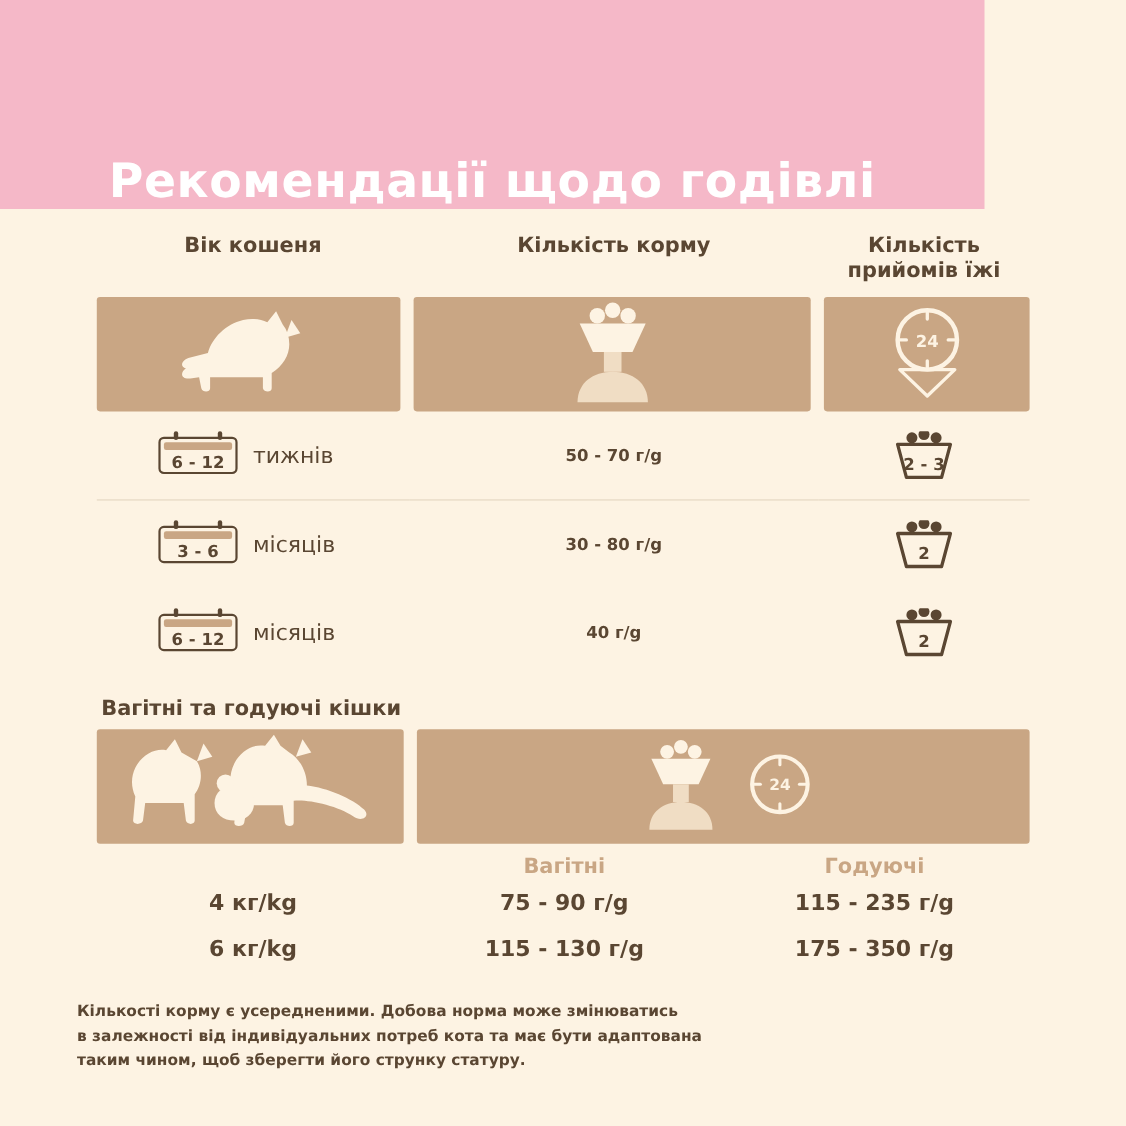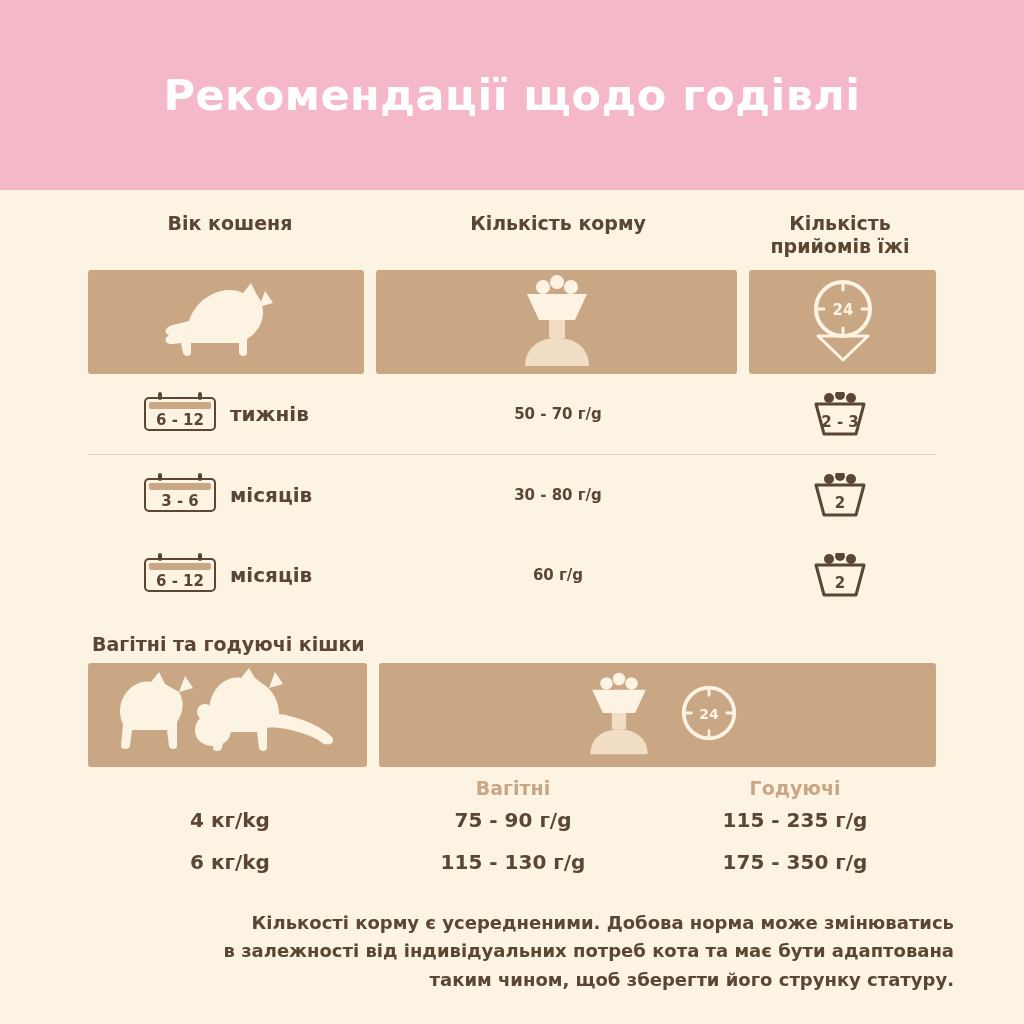--- a/index.html
+++ b/index.html
@@ -5,24 +5,24 @@
   html,body{margin:0;padding:0;}
   body{
     width:1024px;height:1024px;
     background:#fdf3e3;
     font-family:"DejaVu Sans", sans-serif;
     color:#5a4632;
     overflow:hidden;
     position:relative;
   }
   .header{
-    width:1024px;height:190px;
+    width:895px;height:190px;
     background:#f5b8c8;
     display:flex;flex-direction:column;
-    align-items:center;justify-content:center;
+    align-items:center;justify-content:flex-end;
     box-sizing:border-box;
   }
   .header h1{
     margin:0;
     font-size:43px;
     font-weight:700;
     color:#ffffff;
     letter-spacing:0.5px;
     text-align:center;
   }
@@ -95,21 +95,21 @@
   }
   .badge:before, .badge:after{
     content:"";position:absolute;top:-7px;width:4px;height:8px;background:#5a4632;border-radius:2px;
   }
   .badge:before{left:12px;}
   .badge:after{right:12px;}
   .badge .bar{
     position:absolute;top:3px;left:3px;right:3px;height:7px;background:#c9a684;border-radius:2px;
   }
   .badge span{position:relative;z-index:2;margin-top:6px;}
-  .age-label{font-size:20px;font-weight:700;color:#5a4632;}
+  .age-label{font-size:20px;font-weight:400;color:#5a4632;}
   .amount-text{font-size:15px;font-weight:700;color:#5a4632;}
 
   .bowl-badge{position:relative;width:88px;height:44px;margin:0 auto;}
 
   .subtitle{
     margin:18px 0 8px 92px;
     font-size:19px;font-weight:700;color:#5a4632;
   }
 
   .preg-table{
@@ -120,22 +120,22 @@
     font-size:19px;font-weight:700;color:#c9a684;text-align:center;padding-bottom:4px;
   }
   .preg-weight{font-size:20px;font-weight:700;color:#5a4632;text-align:center;}
   .preg-val{font-size:20px;font-weight:700;color:#5a4632;text-align:center;}
   .w-1{width:284px;}
   .w-2{width:282px;}
   .w-3{width:282px;}
 
   .footer{
     margin:26px 70px 0 70px;
-    text-align:right;
-    font-size:18px;font-weight:700;color:#5a4632;line-height:1.6;
+    text-align:left;
+    font-size:14px;font-weight:700;color:#5a4632;line-height:1.6;
   }
   .footer div{white-space:nowrap;}
 </style>
 </head>
 <body>
 
 <div class="header">
   <h1>Рекомендації щодо годівлі</h1>
 </div>
 
@@ -261,21 +261,21 @@
         <td class="row-td-age">
           <div class="age-cell">
             <div class="badge">
               <div class="bar"></div>
               <span>6 - 12</span>
             </div>
             <div class="age-label">місяців</div>
           </div>
         </td>
         <td class="row-td-amount">
-          <span class="amount-text">60 г/g</span>
+          <span class="amount-text">40 г/g</span>
         </td>
         <td class="row-td-meals">
           <div class="bowl-badge">
             <svg width="88" height="46" viewBox="0 0 88 46">
               <g>
                 <circle cx="33" cy="6" r="5" fill="#5a4632"></circle>
                 <circle cx="44" cy="3" r="5" fill="#5a4632"></circle>
                 <circle cx="55" cy="6" r="5" fill="#5a4632"></circle>
                 <path d="M20,12 L68,12 L60,42 L28,42 Z" fill="none" stroke="#5a4632" stroke-width="3" stroke-linejoin="round"></path>
                 <text x="44" y="35" text-anchor="middle" font-family="DejaVu Sans, sans-serif" font-size="15" font-weight="bold" fill="#5a4632">2</text>

